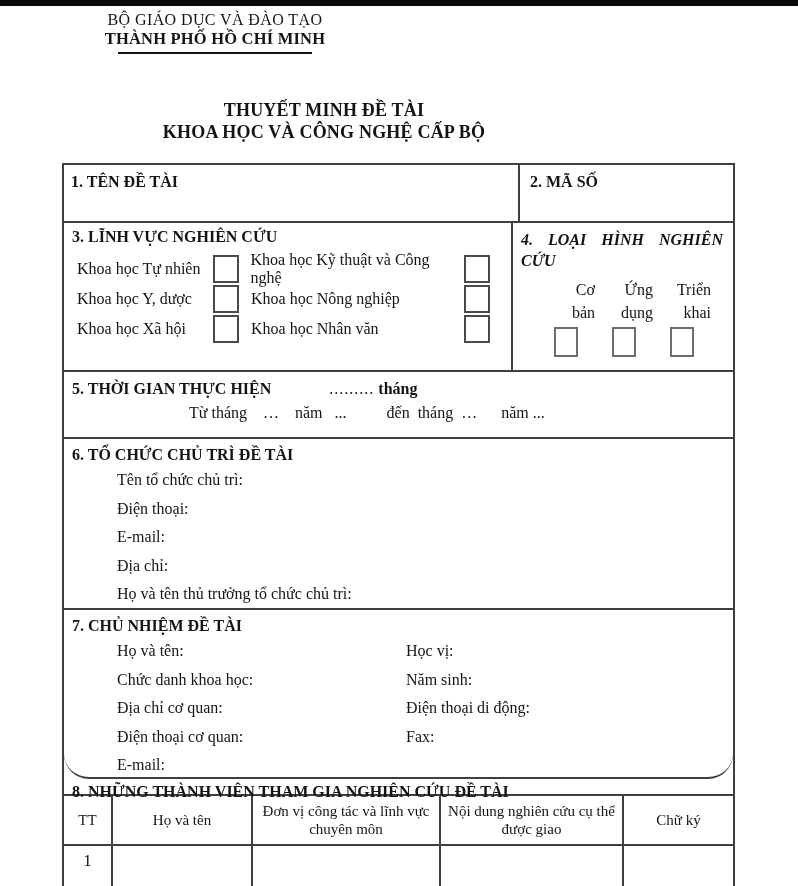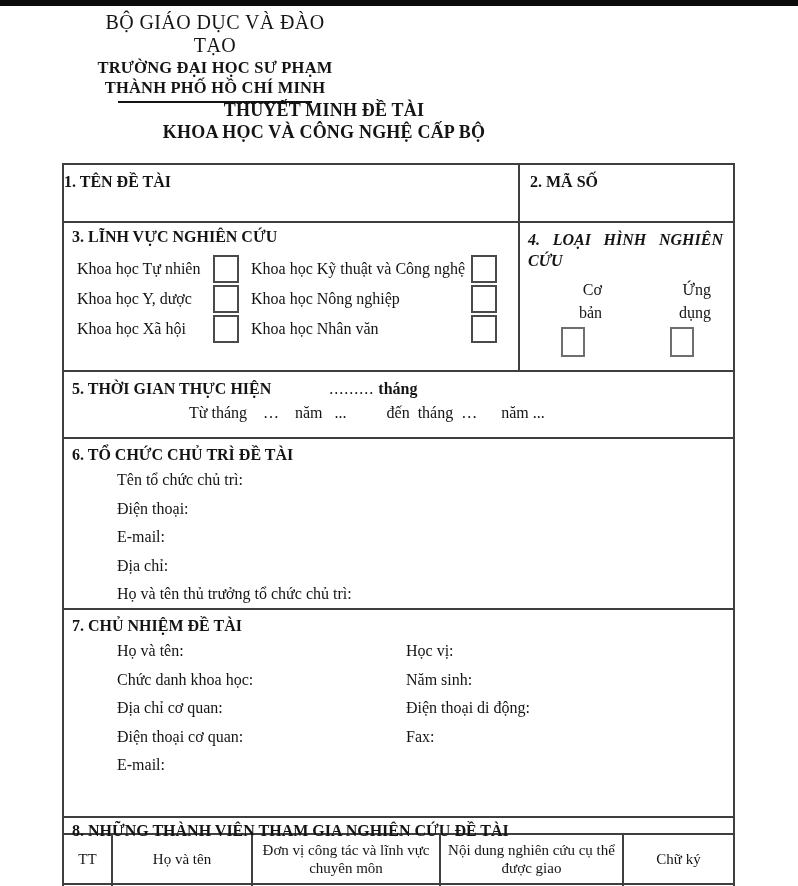--- a/index.html
+++ b/index.html
@@ -5,36 +5,36 @@
   html,body{margin:0;padding:0;}
   body{
     width:798px;height:886px;position:relative;overflow:hidden;
     background:#ffffff;color:#141414;
     font-family:"Liberation Serif","DejaVu Serif",serif;
     -webkit-font-smoothing:antialiased;
   }
   .topbar{position:absolute;top:0;left:0;width:798px;height:6px;background:#0b0b0b;}
   
   .org{position:absolute;top:11px;left:86px;width:258px;text-align:center;}
-  .org-l1{font-size:20px;letter-spacing:.4px;}
+  .org-l1{font-size:16px;letter-spacing:.4px;}
   .org-l2{font-size:16.5px;font-weight:bold;margin-top:1px;letter-spacing:.2px;}
   .org-l3{font-size:16.5px;font-weight:bold;letter-spacing:.2px;}
   .org-underline{width:194px;margin:3px auto 0;border-bottom:2px solid #141414;height:0;}
   
   .doc-title{position:absolute;top:99px;left:0;width:648px;text-align:center;
     font-weight:bold;font-size:18px;line-height:22px;letter-spacing:.2px;}
   
   .form{position:absolute;top:163px;left:62px;width:673px;border:2px solid #3f3f3f;box-sizing:border-box;background:#fff;}
   .row{display:flex;box-sizing:border-box;border-bottom:2px solid #3f3f3f;}
   .h{font-weight:bold;font-size:16px;}
   .cell{box-sizing:border-box;}
   .vline{border-right:2px solid #3f3f3f;}
   
   .rowA{height:58px;}
-  .cellA1{width:456px;padding:8px 0 0 0;}
+  .cellA1{width:456px;padding:8px 0 0 7px;}
   .cellA2{flex:1;padding:8px 0 8px 10px;}
   
   .rowB{height:149px;}
   .cellB1{width:456px;padding:5px 0 0 8px;}
   .cellB2{flex:1;padding:5px 0 0 0;}
   .fieldrows{margin-top:8px;}
   .frow{display:flex;align-items:center;height:30px;padding-left:5px;font-size:16px;}
   .flabel1{width:136px;}
   .flabel2{margin-left:12px;}
   .cbox{width:26px;height:28px;border:2px solid #4a4a4a;box-sizing:border-box;background:#fff;flex:0 0 auto;}
@@ -46,21 +46,21 @@
   
   .rowC{height:67px;display:block;padding:8px 0 0 8px;}
   .c-line1{font-size:16px;}
   .dots{margin-left:58px;letter-spacing:1px;}
   .c-line2{margin-top:6px;padding-left:117px;font-size:16px;white-space:pre;}
   
   .rowD{height:171px;display:block;padding:5px 0 0 8px;}
   .indent{padding-left:45px;font-size:16px;line-height:28.5px;}
   .rowD .h,.rowE .h{line-height:22px;}
   
-  .rowE{height:208px;display:block;padding:5px 0 0 8px;}
+  .rowE{height:169px;display:block;padding:5px 0 0 8px;border-radius:25px;}
   .crow{display:flex;padding-left:45px;font-size:16px;line-height:28.5px;}
   .cleft{width:289px;}
   .cright{flex:1;}
   
   .rowF{height:17px;display:block;line-height:26px;padding-left:8px;}
   
   .rowG{height:50px;}
   .rowH{height:40px;border-bottom:none;}
   .mcell{box-sizing:border-box;display:flex;align-items:center;justify-content:center;
     text-align:center;font-size:15px;line-height:18px;padding:2px 6px;}
@@ -71,21 +71,20 @@
   .m-sign{flex:1;border-right:none !important;}
   .rowH .mcell{font-size:17px;align-items:flex-start;padding-top:6px;}
 </style>
 </head>
 <body>
 
 <div class="topbar"></div>
 
 <div class="org">
   <div class="org-l1">BỘ GIÁO DỤC VÀ ĐÀO TẠO</div>
-  <div class="org-l2">TRƯỜNG ĐẠI HỌC SƯ PHẠM</div>
   <div class="org-l3">THÀNH PHỐ HỒ CHÍ MINH</div>
   <div class="org-underline"></div>
 </div>
 
 <div class="doc-title">
   <div>THUYẾT MINH ĐỀ TÀI</div>
   <div>KHOA HỌC VÀ CÔNG NGHỆ CẤP BỘ</div>
 </div>
 
 <div class="form">
@@ -129,20 +128,25 @@
         <div class="type">
           <div>Cơ</div>
           <div>bản</div>
           <div class="tbox"></div>
         </div>
         <div class="type">
           <div>Ứng</div>
           <div>dụng</div>
           <div class="tbox"></div>
         </div>
+        <div class="type">
+          <div>Triển</div>
+          <div>khai</div>
+          <div class="tbox"></div>
+        </div>
       </div>
     </div>
   </div>
 
   <div class="row rowC">
     <div class="c-line1">
       <span class="h">5. THỜI GIAN THỰC HIỆN</span><span class="dots">.........</span>
       <span class="h">tháng</span>
     </div>
     <div class="c-line2">Từ tháng    …    năm   ...          đến  tháng  …      năm ...</div>

